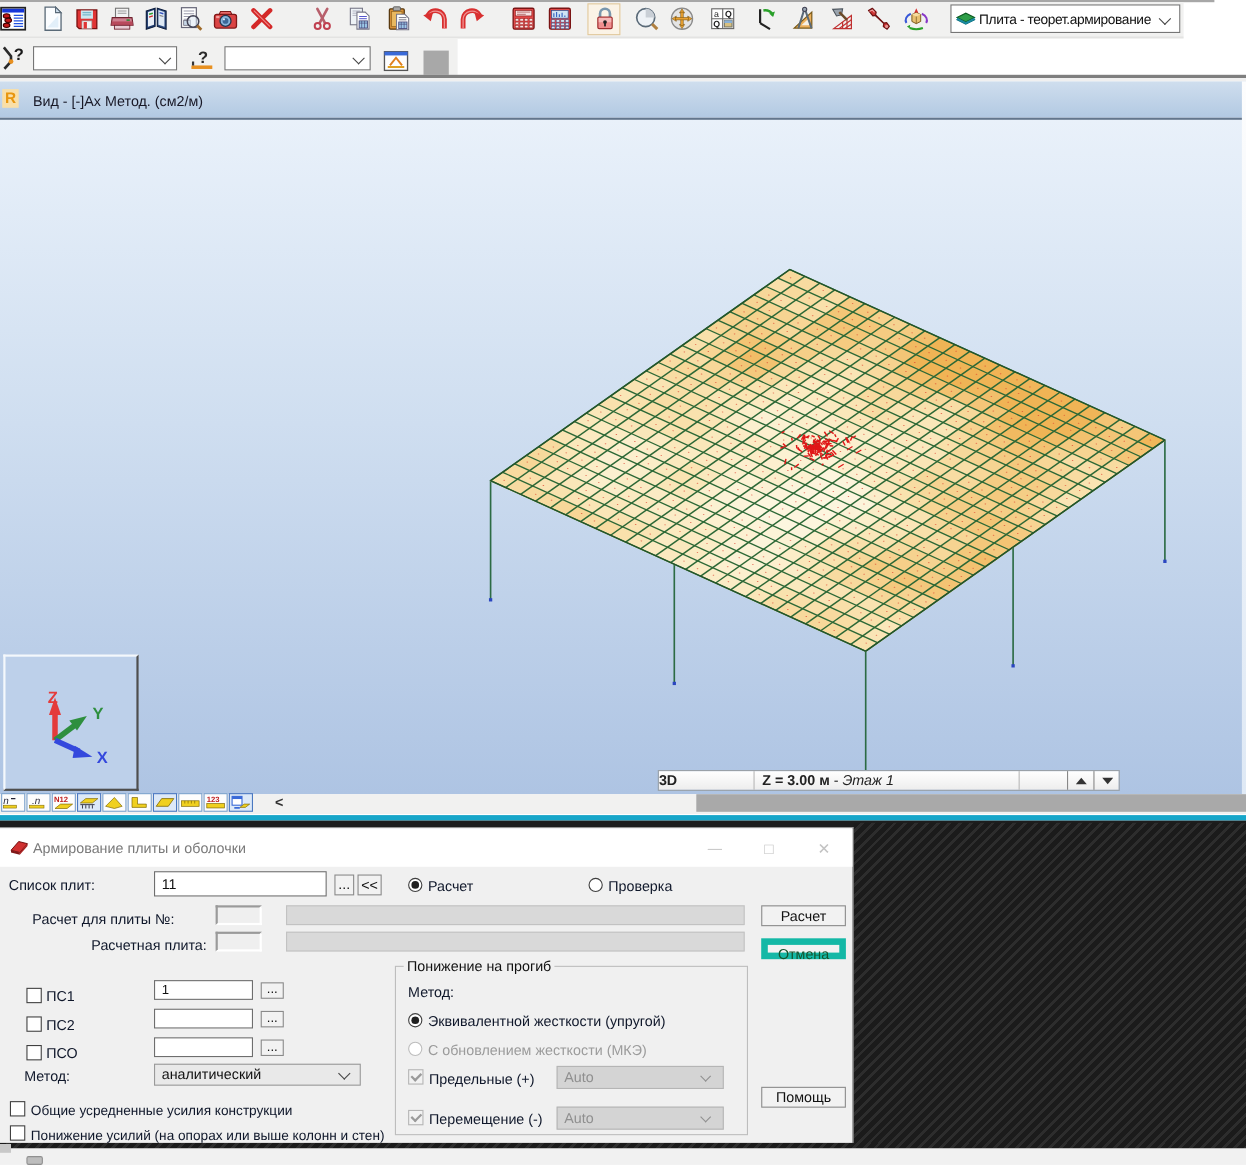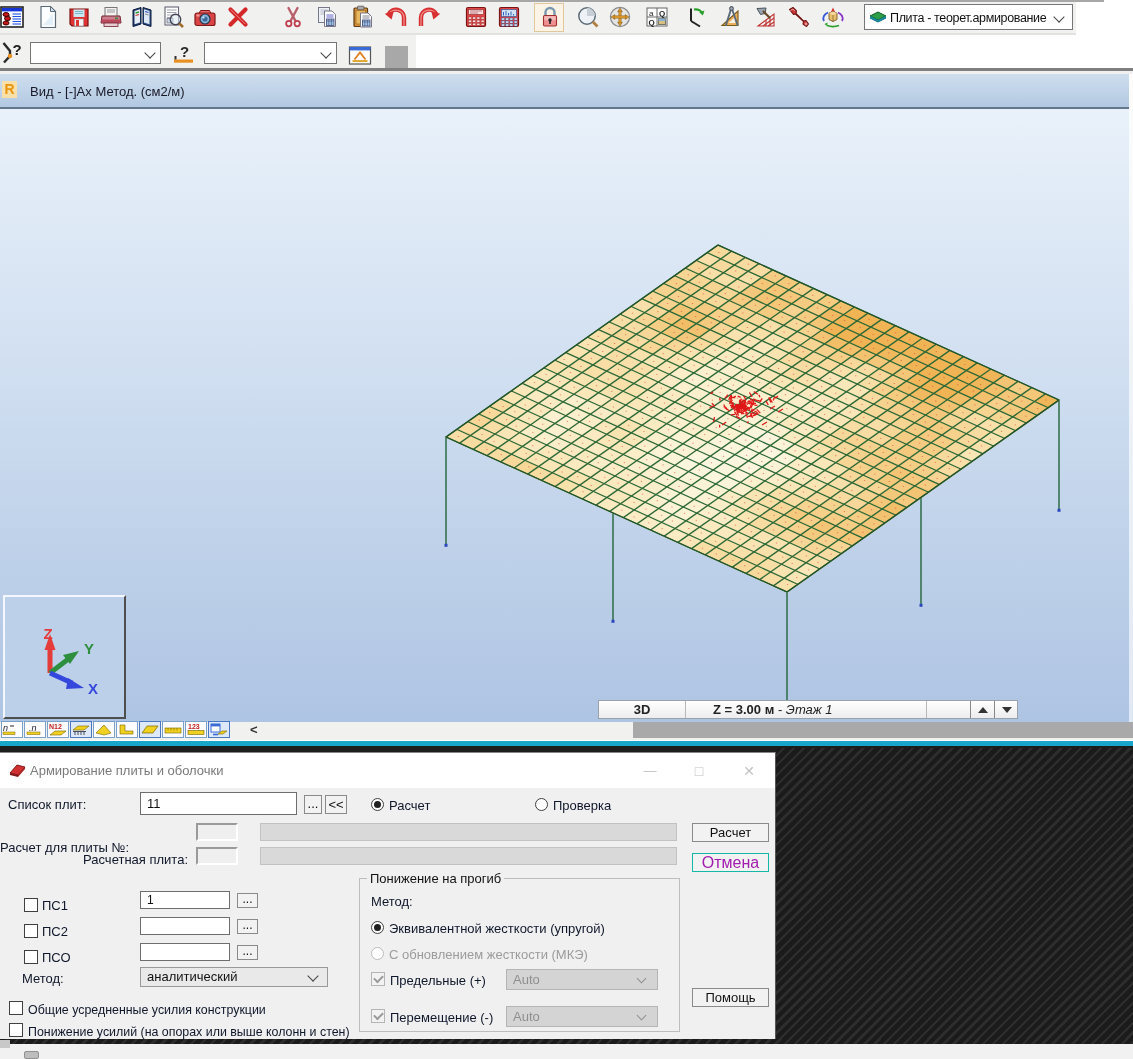--- a/index.html
+++ b/index.html
@@ -11,22 +11,22 @@
 .grayline{left:0;top:68px;width:1133px;height:3px;background:#7f7f7f}
 .thinlight{left:0;top:71px;width:1133px;height:3px;background:#f0f0f0}
 .titlebar{left:0;top:74px;width:1133px;height:33px;background:linear-gradient(#cfdeee,#b2c9e2)}
 .titlebar .rbadge{position:absolute;left:2px;top:7px;width:15px;height:17px;background:#f9dfa8;color:#e8960f;font-weight:bold;font-size:14px;text-align:center;line-height:17px}
 .titlebar .ttxt{position:absolute;left:30px;top:10px;font-size:13px;color:#181826}
 .titledk{left:0;top:107px;width:1133px;height:2px;background:#63768c}
 .view{left:0;top:109px;width:1133px;height:613px;background:linear-gradient(#e9f1fa 0%,#cfdef0 45%,#aec4e3 100%)}
 .rightstrip{left:1129px;top:74px;width:4px;height:648px;background:linear-gradient(#fdfdfd,#dfe9f5)}
 .axesbox{left:3px;top:595px;width:123px;height:124px;background:#bdd0ea;border-top:2px solid #f4f8fc;border-left:2px solid #f4f8fc;border-right:2px solid #4e4e4e;border-bottom:2px solid #4e4e4e}
 .bar3d{left:598px;top:700px;width:420px;height:19px;background:linear-gradient(#ffffff,#ededed);border:1px solid #9aa1a8;font-size:13px;color:#222}
-.bar3d .c1{position:absolute;left:0;top:0;width:87px;height:17px;border-right:1px solid #b8b8b8;text-align:center;line-height:17px;font-weight:bold}
-.bar3d .c2{position:absolute;left:88px;top:0;width:240px;height:17px;border-right:1px solid #b8b8b8;line-height:17px;padding-left:26px}
+.bar3d .c1{position:absolute;left:0;top:0;width:87px;height:17px;border-right:1px solid #b8b8b8;text-align:left;line-height:17px;font-weight:bold}
+.bar3d .c2{position:absolute;left:88px;top:0;width:240px;height:17px;border-right:1px solid #b8b8b8;line-height:17px;padding-left:6px}
 .bar3d .bup{position:absolute;left:371px;top:0;width:23px;height:17px;border-left:1px solid #888}
 .bar3d .bdn{position:absolute;left:395px;top:0;width:23px;height:17px;border-left:1px solid #888}
 .tri-up{position:absolute;left:7px;top:6px;width:0;height:0;border-left:5px solid transparent;border-right:5px solid transparent;border-bottom:6px solid #333}
 .tri-dn{position:absolute;left:7px;top:6px;width:0;height:0;border-left:5px solid transparent;border-right:5px solid transparent;border-top:6px solid #333}
 .btb{left:0;top:722px;width:1133px;height:18px;background:#f1f1f0}
 .btbgray{left:633px;top:722px;width:500px;height:16px;background:#a9a9a9}
 .tealw{left:0;top:740px;width:1133px;height:1px;background:#fff}
 .teal{left:0;top:741px;width:1133px;height:5px;background:#17a6c9}
 .blackband{left:0;top:746px;width:1133px;height:298px;background:#1d1d1d}
 .hatch{left:776px;top:748px;width:357px;height:292px;background:repeating-linear-gradient(135deg,#1b1b1b 0 4.5px,#2d2d2d 4.5px 7px)}
@@ -35,21 +35,21 @@
 .dlg .tbar{position:absolute;left:0;top:0;width:775px;height:35px;background:#fff}
 .dlg .dtitle{position:absolute;left:30px;top:10px;font-size:13px;color:#7a7a7a}
 .dlg .dico{position:absolute;left:9px;top:9px;width:17px;height:16px}
 .dwb{position:absolute;top:10px;width:30px;height:16px;color:#c3c3c3;font-size:13px;text-align:center}
 .lbl{position:absolute;font-size:13px;color:#0f172a;white-space:nowrap}
 .glbl{position:absolute;font-size:13px;color:#9b9b9b;white-space:nowrap}
 .inp{position:absolute;background:#fff;border:1px solid #6e6e6e;font-size:13px;padding-left:6px;color:#111}
 .sunk{position:absolute;background:#efefef;border-top:2px solid #9a9a9a;border-left:2px solid #9a9a9a;border-bottom:2px solid #fff;border-right:2px solid #fff}
 .gfield{position:absolute;background:#d9d9d9;border:1px solid #c2c2c2}
 .btn{position:absolute;background:#f2f2f2;border:1px solid #8a8a8a;font-size:13px;color:#111;text-align:center}
-.btnd{position:absolute;background:#f2f2f2;border:1px solid #14b8a6;font-size:16px;color:#a21caf;text-align:center}
+.btnd{position:absolute;background:#f2f2f2;border:6px solid #14b8a6;font-size:13px;color:#14532d;text-align:center}
 .radio{position:absolute;width:13px;height:13px;border-radius:50%;background:#fff;border:1px solid #404040}
 .radio.sel::after{content:"";position:absolute;left:2px;top:2px;width:7px;height:7px;border-radius:50%;background:#202020}
 .radio.dis{border-color:#bdbdbd}
 .chk{position:absolute;width:14px;height:14px;background:#fff;border:1px solid #404040}
 .chk.dis{border-color:#b5b5b5;background:#f2f2f2}
 .chk.dis::after{content:"";position:absolute;left:2px;top:2px;width:7px;height:4px;border-left:2px solid #9a9a9a;border-bottom:2px solid #9a9a9a;transform:rotate(-45deg)}
 .grp{position:absolute;border:1px solid #bdbdbd}
 .grp .gt{position:absolute;left:7px;top:-8px;background:#f0f0f0;padding:0 3px;font-size:13px;color:#111}
 .cmb{position:absolute;background:#e9e9e9;border:1px solid #999;font-size:13px;color:#111;padding-left:6px}
 .cmbd{position:absolute;background:#d4d4d4;border:1px solid #b5b5b5;font-size:13px;color:#8f8f8f;padding-left:6px}
@@ -1736,21 +1736,21 @@
       <div class="dwb" style="left:684px;font-size:14px">□</div>
       <div class="dwb" style="left:734px;font-size:14px">✕</div>
       <div class="lbl" style="left:8px;top:44px">Список плит:</div>
       <div class="inp" style="left:140px;top:39px;width:157px;height:23px;line-height:21px">11</div>
       <div class="btn" style="left:304px;top:42px;width:18px;height:19px;line-height:15px">...</div>
       <div class="btn" style="left:325px;top:42px;width:22px;height:19px;line-height:17px">&lt;&lt;</div>
       <div class="radio sel" style="left:371px;top:45px"></div>
       <div class="lbl" style="left:389px;top:45px">Расчет</div>
       <div class="radio" style="left:535px;top:45px"></div>
       <div class="lbl" style="left:553px;top:45px">Проверка</div>
-      <div class="lbl" style="left:0px;top:87px;width:188px;text-align:left">Расчет для плиты №:</div>
+      <div class="lbl" style="left:0px;top:75px;width:188px;text-align:center">Расчет для плиты №:</div>
       <div class="sunk" style="left:196px;top:70px;width:42px;height:18px"></div>
       <div class="gfield" style="left:260px;top:70px;width:417px;height:18px"></div>
       <div class="btn" style="left:692px;top:70px;width:77px;height:19px;line-height:17px">Расчет</div>
       <div class="lbl" style="left:0px;top:99px;width:188px;text-align:right">Расчетная плита:</div>
       <div class="sunk" style="left:196px;top:94px;width:42px;height:18px"></div>
       <div class="gfield" style="left:260px;top:94px;width:417px;height:18px"></div>
       <div class="btnd" style="left:692px;top:100px;width:77px;height:19px;line-height:17px">Отмена</div>
       <div class="chk" style="left:24px;top:145px"></div>
       <div class="lbl" style="left:42px;top:145px">ПС1</div>
       <div class="inp" style="left:140px;top:138px;width:90px;height:18px;line-height:16px;font-size:12px">1</div>

